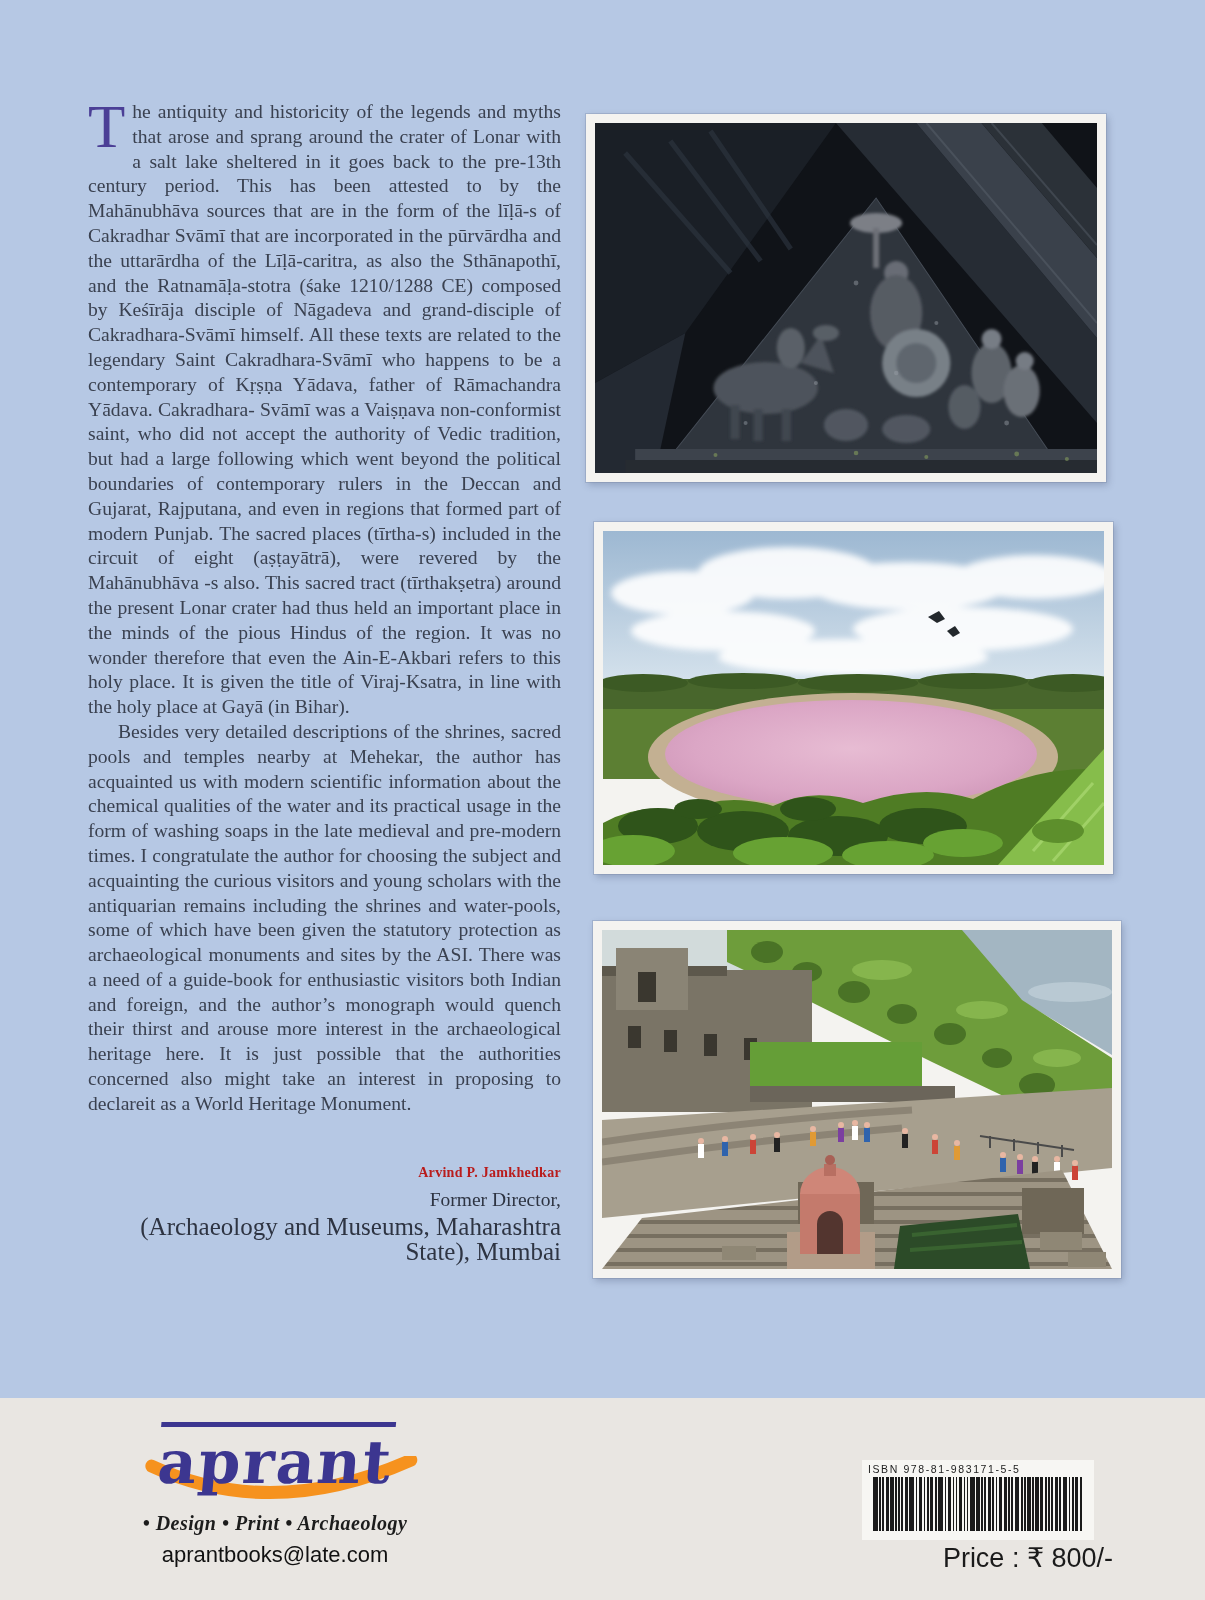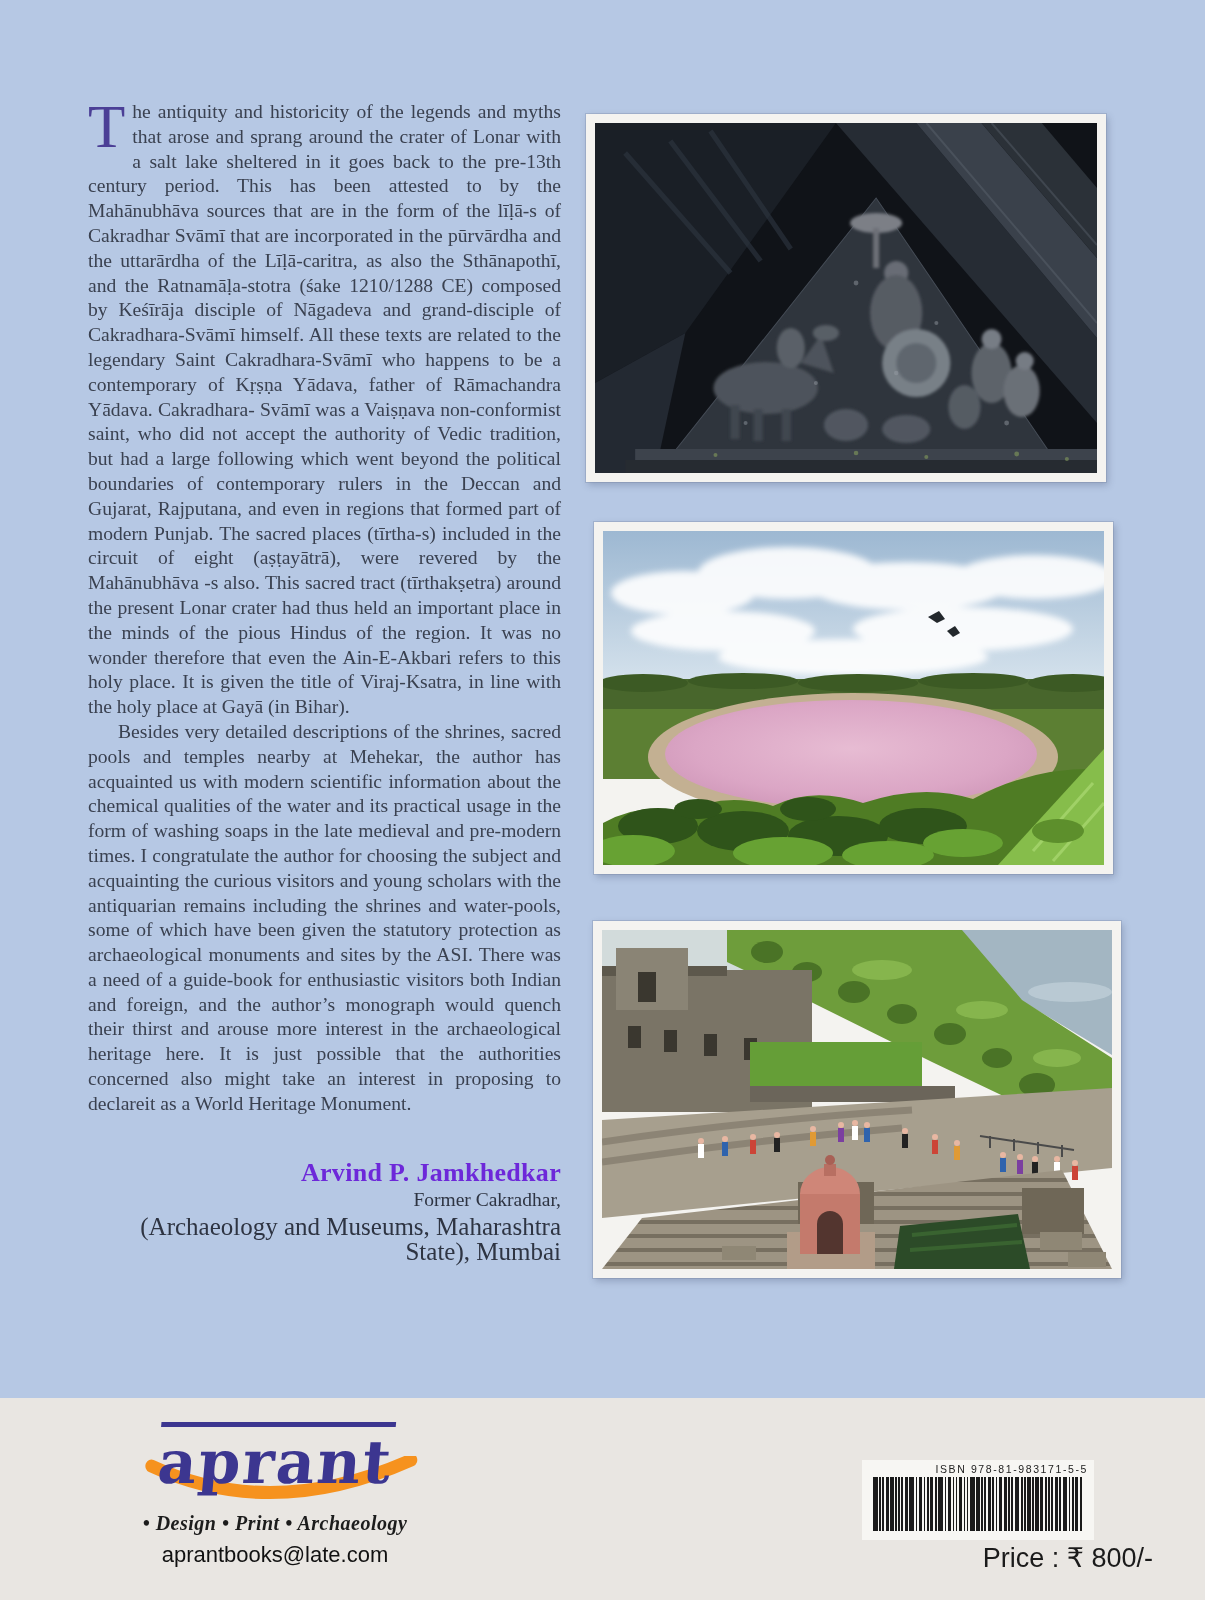--- a/index.html
+++ b/index.html
@@ -12,21 +12,21 @@
   .text-panel{
     position:absolute;left:88px;top:100px;width:473px;
     color:#3a4150;font-size:19.6px;line-height:24.8px;text-align:justify;
   }
   .text-panel p{margin:0;}
   .para1::first-letter{
     float:left;font-size:61px;line-height:47px;padding:3px 7px 0 0;color:#4b3f96;
   }
   .para2{text-indent:30px;}
   .signature{margin-top:44px;text-align:right;}
-  .sig-name{font-weight:bold;font-size:26px;color:#6d28d9;letter-spacing:.3px;}
+  .sig-name{font-weight:bold;font-size:14px;color:#b91c1c;letter-spacing:.3px;}
   .sig-title{font-size:19.5px;margin-top:3px;color:#2e3442;}
   .sig-affil{font-size:25px;margin-top:2px;color:#2e3442;}
 
   
   .photo{
     position:absolute;box-sizing:border-box;background:#f4f3f0;padding:9px;margin:0;
     box-shadow:0 0 0 1px rgba(110,125,155,.28),2px 3px 7px rgba(50,60,95,.28);
   }
   .photo svg{display:block;width:100%;height:100%;}
   .photo1{left:586px;top:114px;width:520px;height:368px;}
@@ -53,40 +53,40 @@
     font-family:"Liberation Serif","DejaVu Serif",serif;letter-spacing:.5px;
   }
   .email{margin-top:7px;font-size:22px;color:#111;font-family:"Liberation Sans","DejaVu Sans",sans-serif;}
 
   .barcode-box{
     position:absolute;left:862px;top:62px;width:232px;height:80px;
     background:#f7f6f3;box-sizing:border-box;padding:3px 6px;
   }
   .isbn{
     font-family:"Liberation Sans","DejaVu Sans",sans-serif;font-size:10.5px;
-    letter-spacing:1.6px;color:#222;text-align:right;white-space:nowrap;
+    letter-spacing:1.6px;color:#222;text-align:left;white-space:nowrap;
   }
   .bars{display:flex;height:54px;margin-top:2px;justify-content:center;}
   .bars div{background:#1a1a1a;flex:0 0 auto;}
   .price{
-    position:absolute;left:903px;top:144px;width:250px;text-align:right;
+    position:absolute;left:903px;top:144px;width:250px;text-align:center;
     font-family:"Liberation Sans","DejaVu Sans",sans-serif;font-size:27px;color:#1b1b1b;
   }
 </style>
 </head>
 <body>
 
 <div class="page">
 
   <div class="text-panel">
     <p class="para1">The antiquity and historicity of the legends and myths that arose and sprang around the crater of Lonar with a salt lake sheltered in it goes back to the pre-13th century period. This has been attested to by the Mahānubhāva sources that are in the form of the līḷā-s of Cakradhar Svāmī that are incorporated in the pūrvārdha and the uttarārdha of the Līḷā-caritra, as also the Sthānapothī, and the Ratnamāḷa-stotra (śake 1210/1288 CE) composed by Keśīrāja disciple of Nāgadeva and grand-disciple of Cakradhara-Svāmī himself. All these texts are related to the legendary Saint Cakradhara-Svāmī who happens to be a contemporary of Kṛṣṇa Yādava, father of Rāmachandra Yādava. Cakradhara- Svāmī was a Vaiṣṇava non-conformist saint, who did not accept the authority of Vedic tradition, but had a large following which went beyond the political boundaries of contemporary rulers in the Deccan and Gujarat, Rajputana, and even in regions that formed part of modern Punjab. The sacred places (tīrtha-s) included in the circuit of eight (aṣṭayātrā), were revered by the Mahānubhāva -s also. This sacred tract (tīrthakṣetra) around the present Lonar crater had thus held an important place in the minds of the pious Hindus of the region. It was no wonder therefore that even the Ain-E-Akbari refers to this holy place. It is given the title of Viraj-Ksatra, in line with the holy place at Gayā (in Bihar).</p>
     <p class="para2">Besides very detailed descriptions of the shrines, sacred pools and temples nearby at Mehekar, the author has acquainted us with modern scientific information about the chemical qualities of the water and its practical usage in the form of washing soaps in the late medieval and pre-modern times. I congratulate the author for choosing the subject and acquainting the curious visitors and young scholars with the antiquarian remains including the shrines and water-pools, some of which have been given the statutory protection as archaeological monuments and sites by the ASI. There was a need of a guide-book for enthusiastic visitors both Indian and foreign, and the author’s monograph would quench their thirst and arouse more interest in the archaeological heritage here. It is just possible that the authorities concerned also might take an interest in proposing to declareit as a World Heritage Monument.</p>
     <div class="signature">
       <div class="sig-name">Arvind P. Jamkhedkar</div>
-      <div class="sig-title">Former Cakradhar,</div>
+      <div class="sig-title">Former Director,</div>
       <div class="sig-affil">(Archaeology and Museums, Maharashtra State), Mumbai</div>
     </div>
   </div>
 
   <figure class="photo photo1">
     <svg viewBox="0 0 500 350" preserveAspectRatio="none">
       <defs>
           <filter id="soft1">
             <feGaussianBlur stdDeviation="1.6"></feGaussianBlur>
           </filter>

